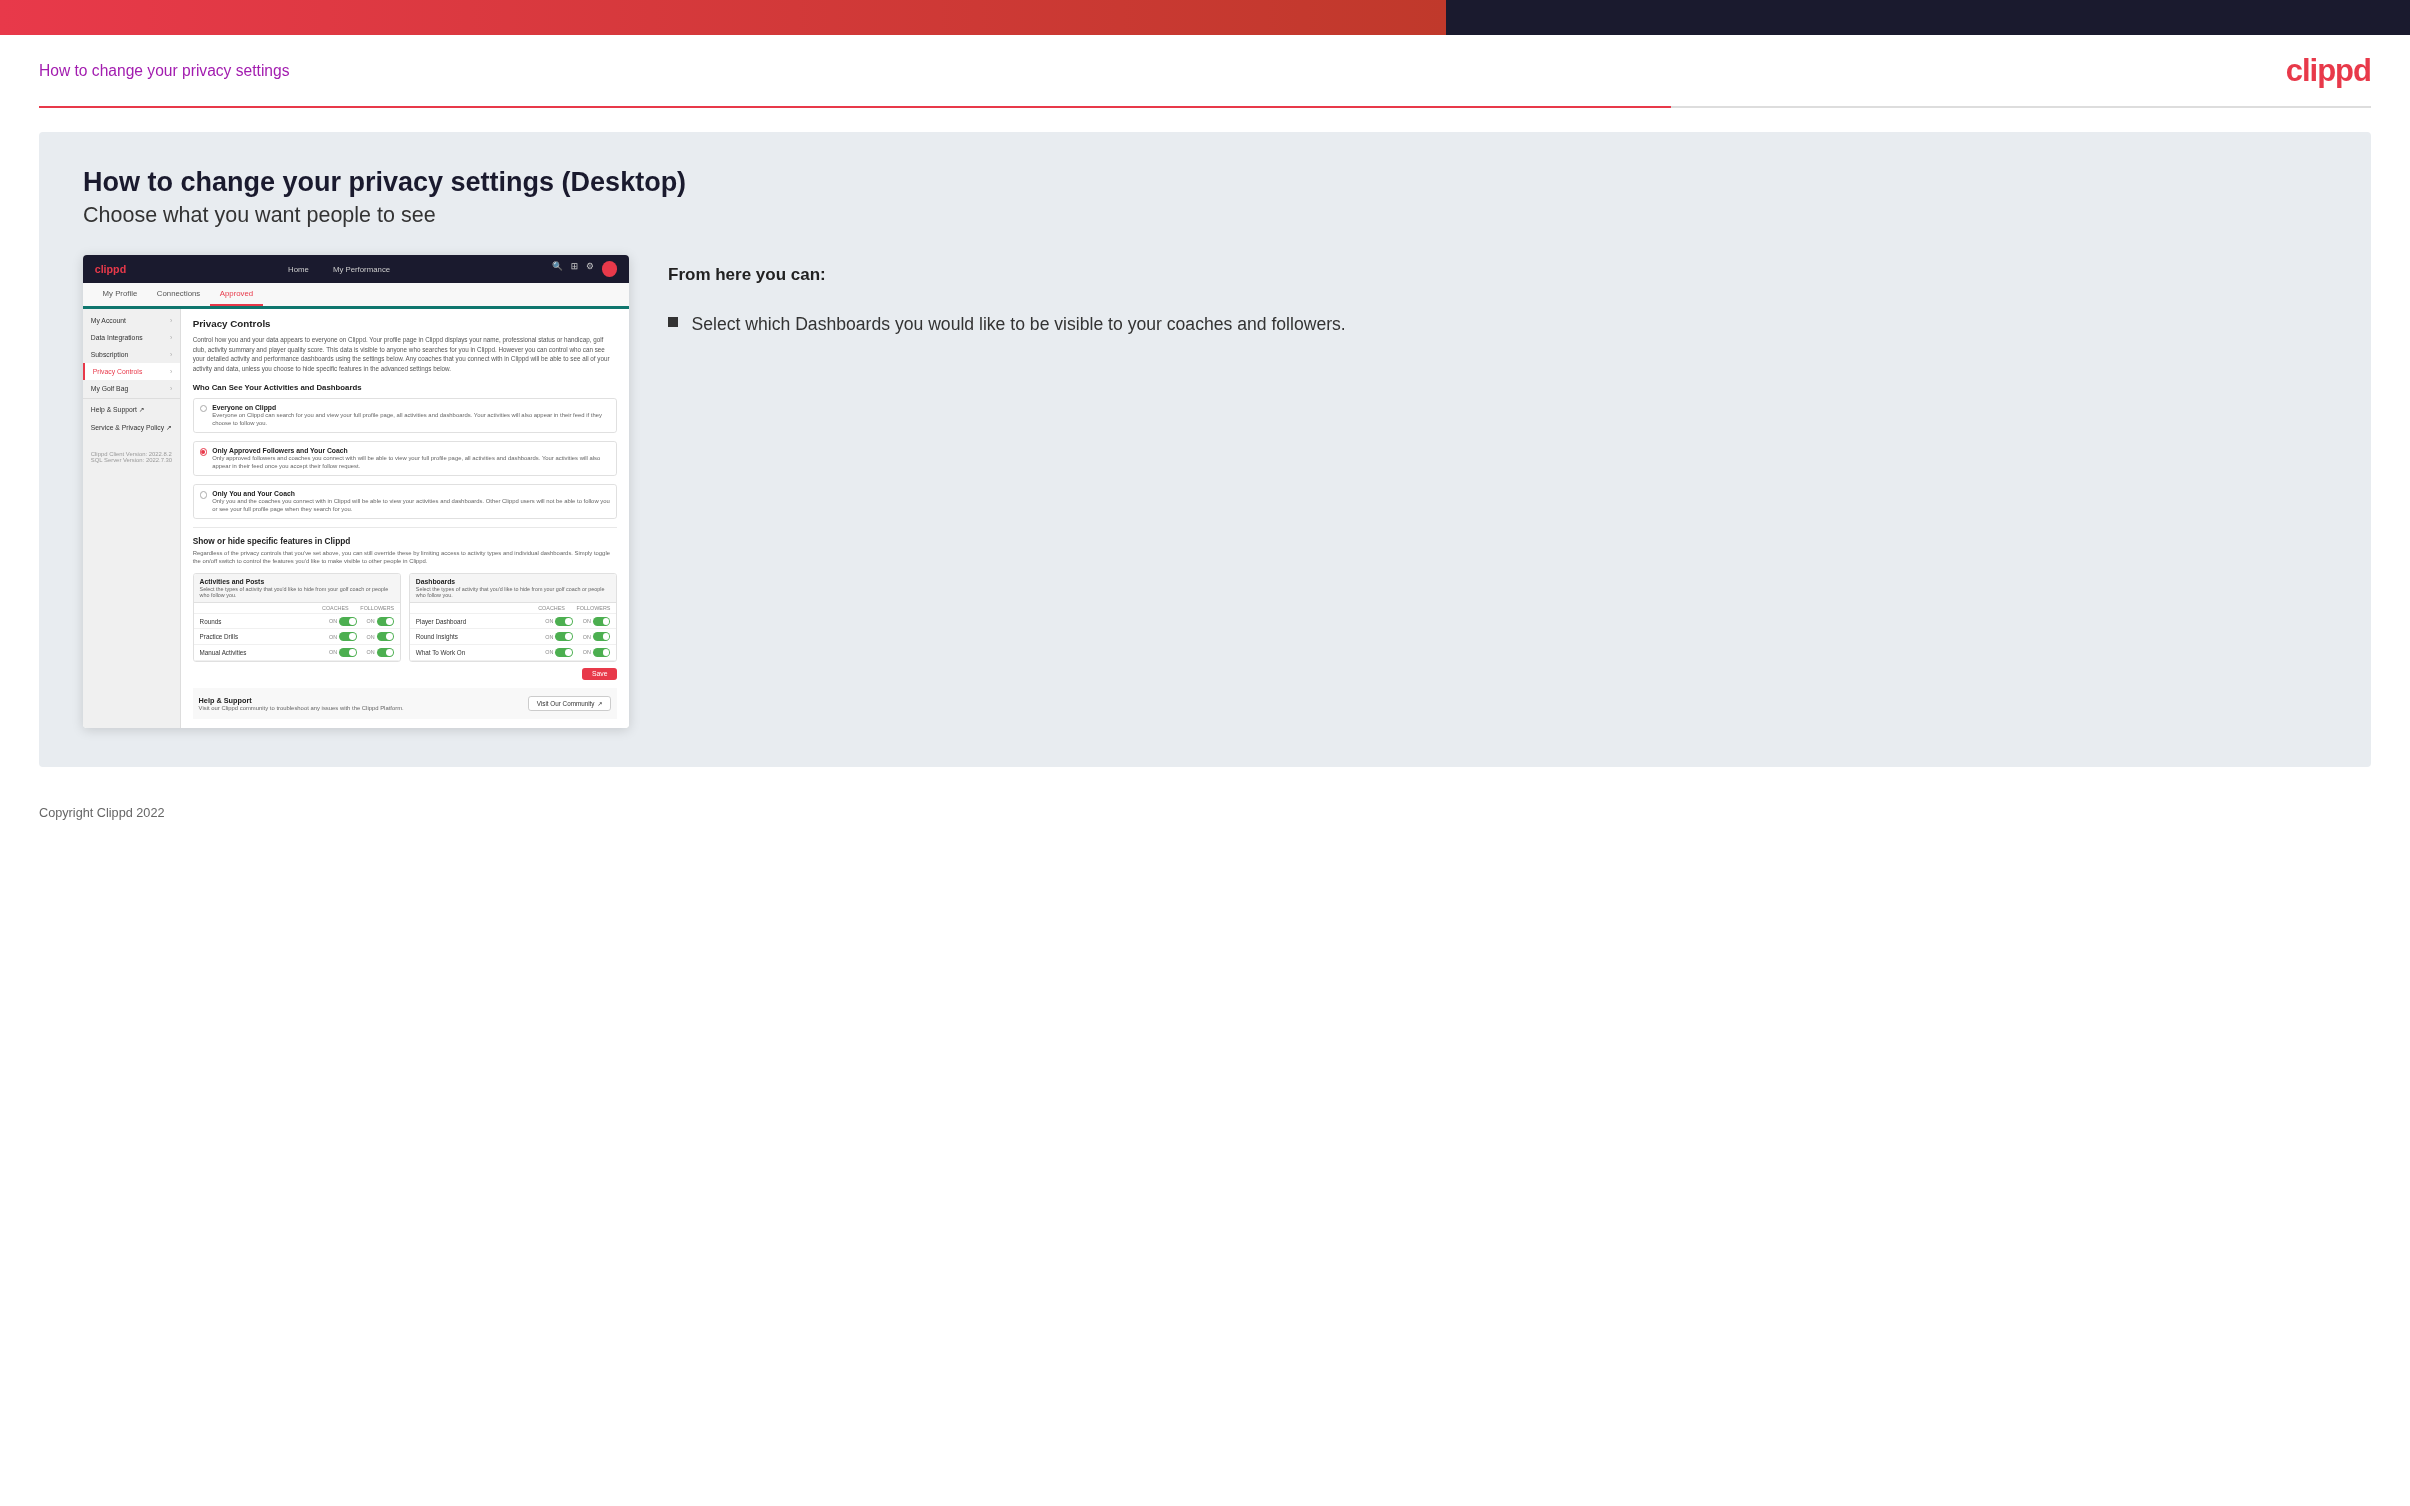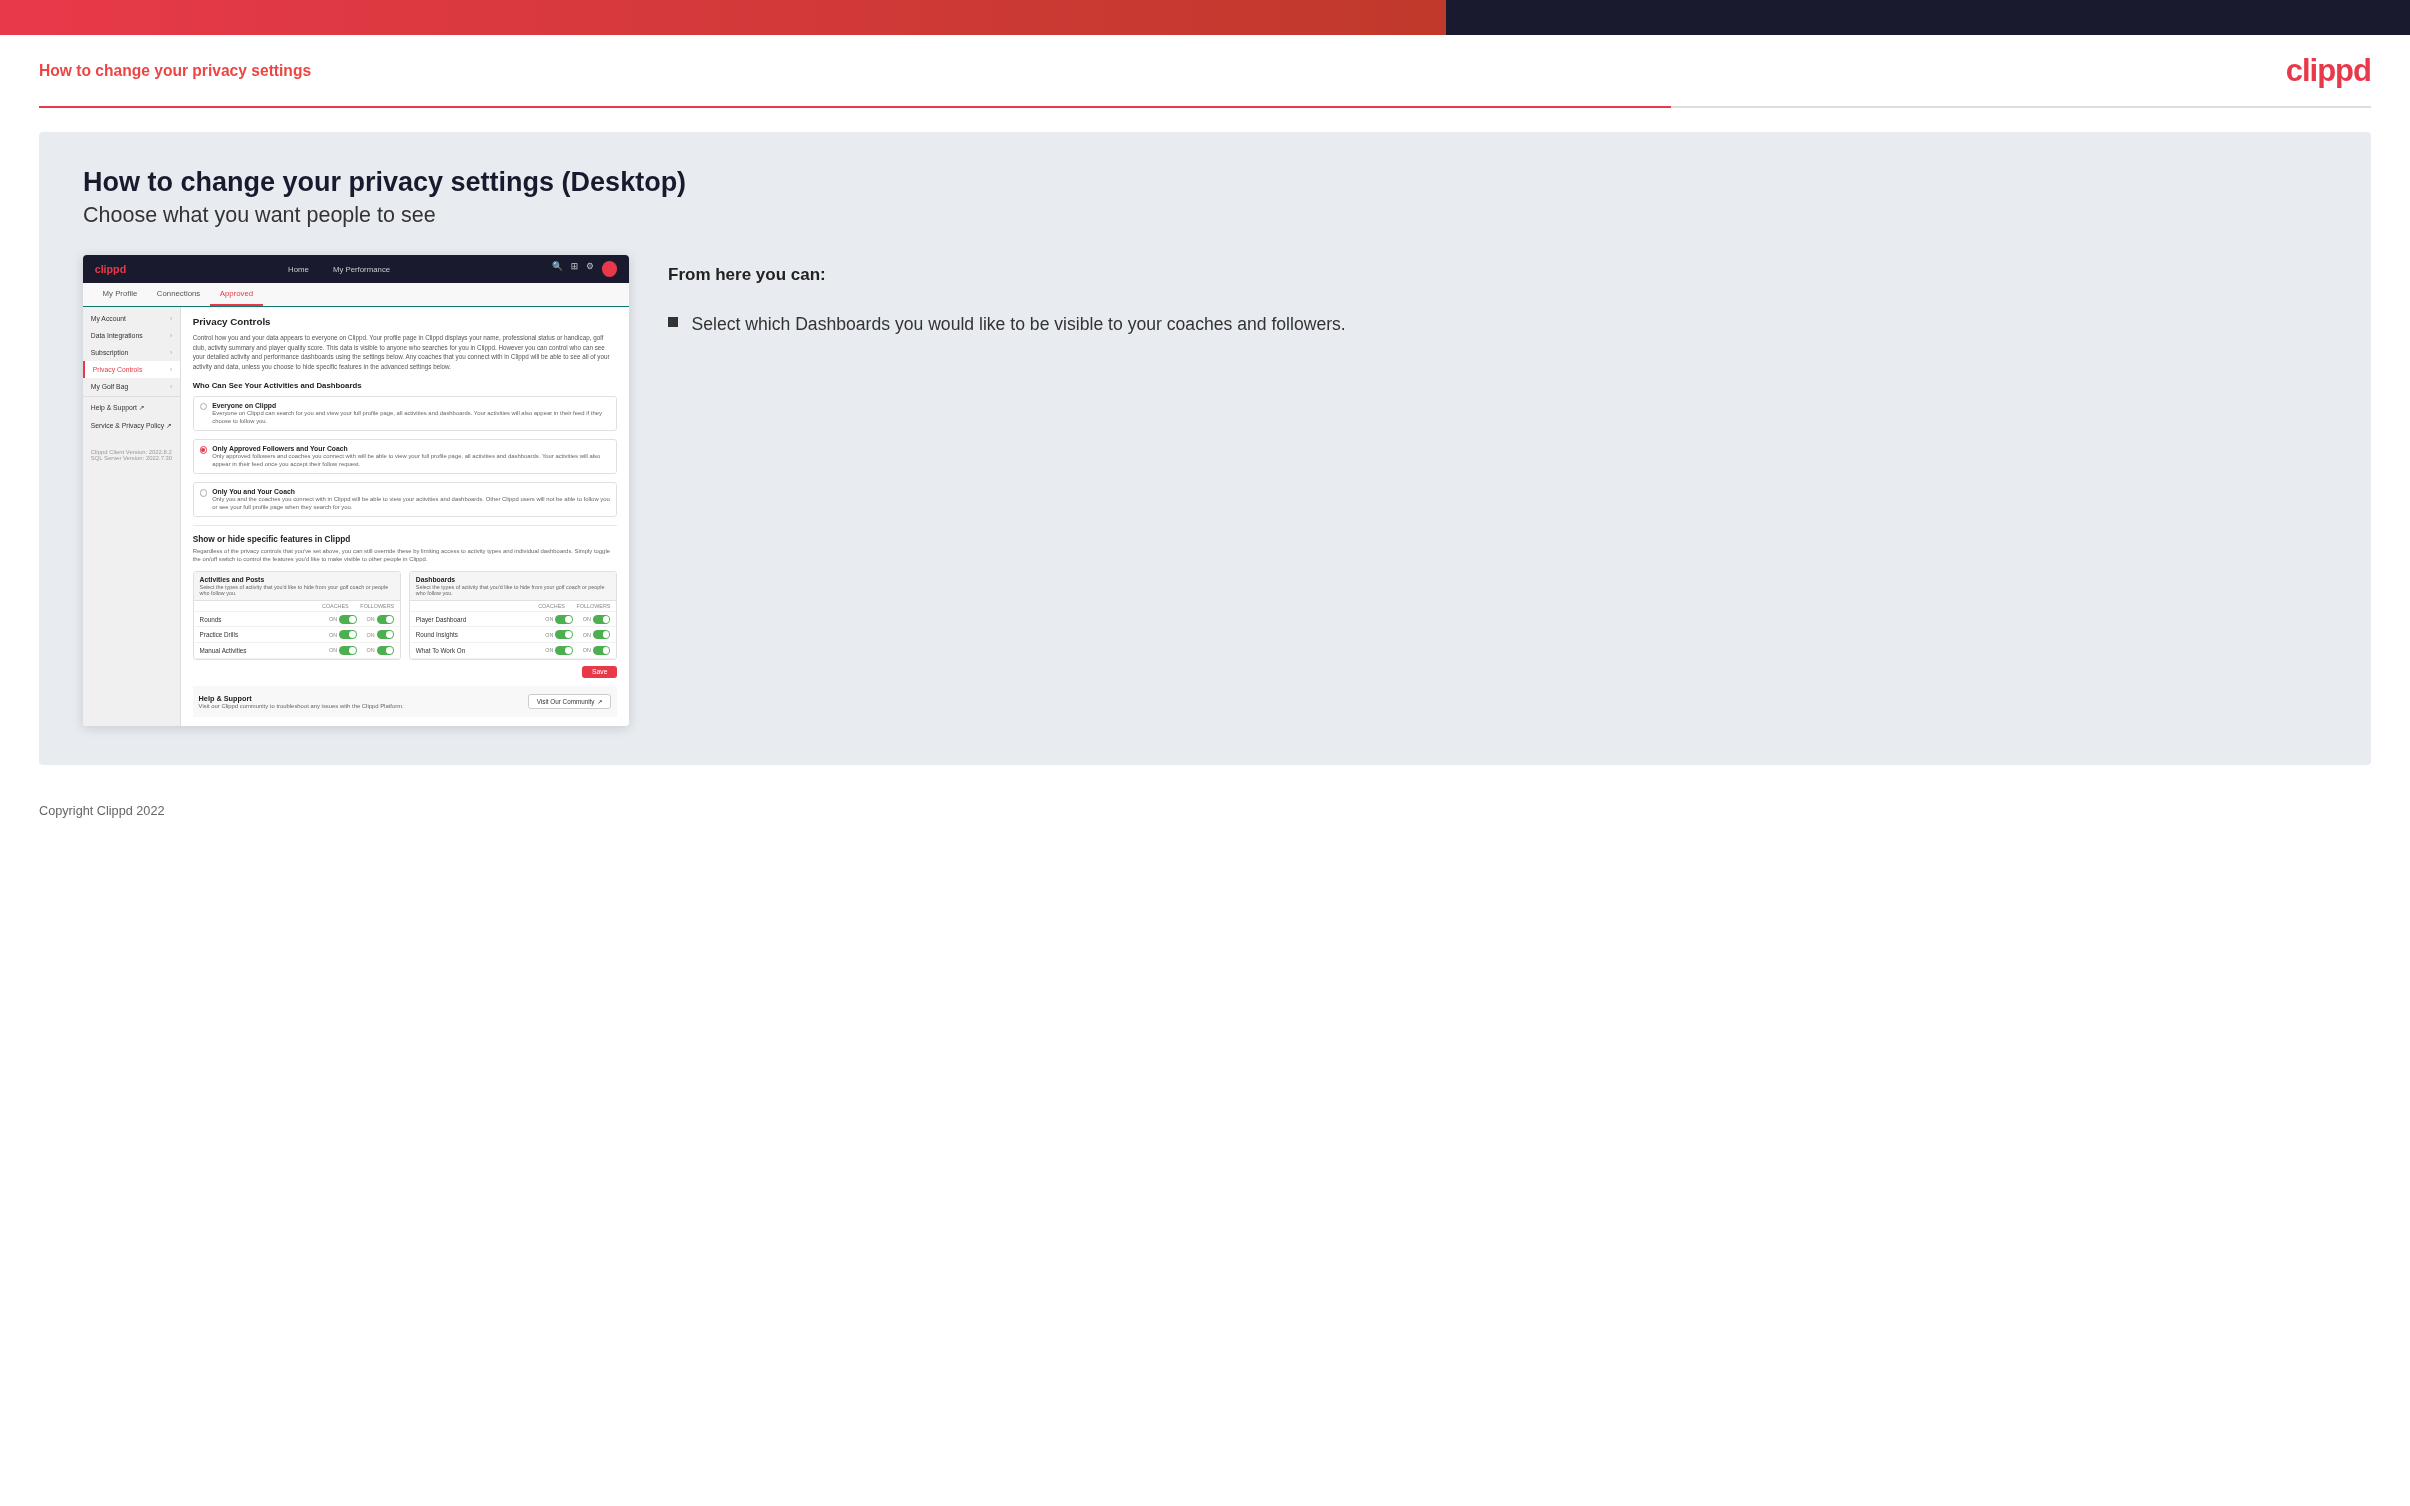--- a/index.html
+++ b/index.html
@@ -19,22 +19,22 @@
     
     .header {
       display: flex;
       align-items: center;
       justify-content: space-between;
       padding: 17.6px 39px;
       background: #fff;
     }
     .header-title {
       font-size: 15.6px;
-      color: #ef4444;
-      font-weight: 700;
+      color: #a21caf;
+      font-weight: 400;
     }
     .logo {
       font-size: 31px;
       font-weight: 700;
       color: #e8394a;
       letter-spacing: -1px;
     }
 
     
     .header-divider {
@@ -110,21 +110,21 @@
     }
     .app-nav-avatar {
       width: 15.6px;
       height: 15.6px;
       border-radius: 50%;
       background: #e8394a;
     }
 
     .app-tabs {
       background: #f8f8f8;
-      border-bottom: 1px solid #0f766e;
+      border-bottom: 3px solid #0f766e;
       display: flex;
       gap: 0;
       padding: 0 9.8px;
     }
     .app-tab {
       padding: 5.9px 9.8px;
       font-size: 7.8px;
       color: #555;
       cursor: pointer;
     }

